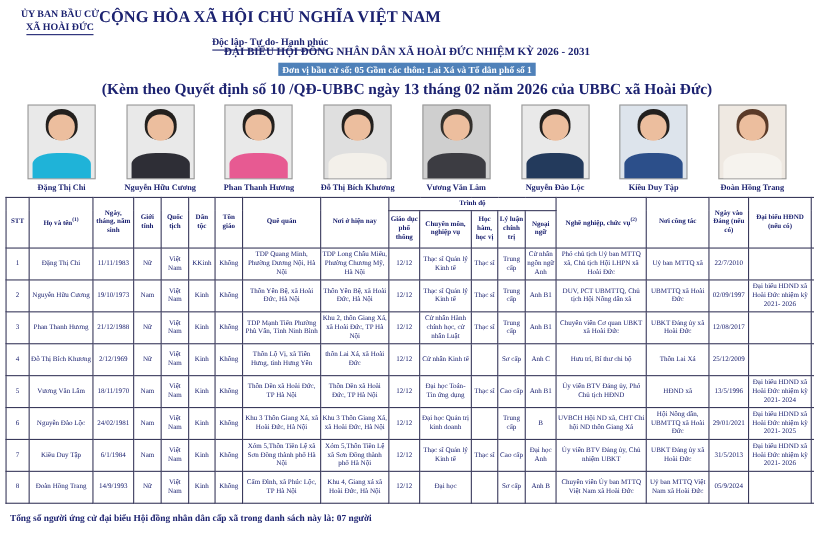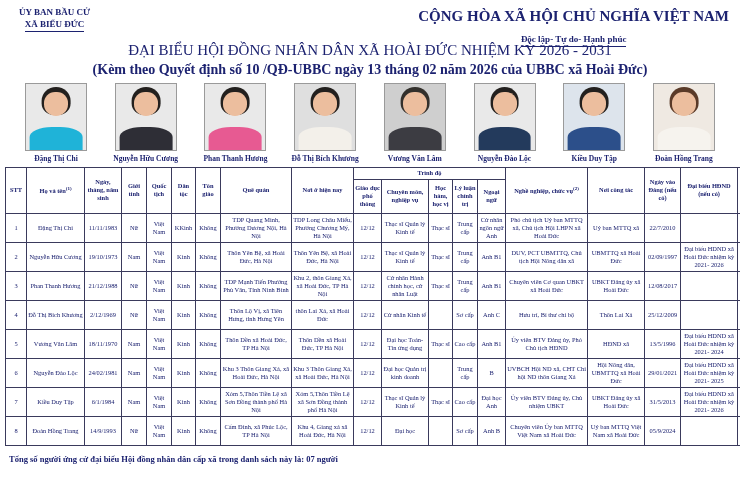--- a/index.html
+++ b/index.html
@@ -2,29 +2,29 @@
 <html><head>
 <meta charset="utf-8">
 <style>
   html,body{margin:0;padding:0;background:#fff;}
   .page{
     width:740px;height:503px;box-sizing:border-box;padding:6px 5px 4px;
     background:#ffffff;color:#1c2270;
     font-family:"Liberation Serif","DejaVu Serif",serif;
     overflow:hidden;position:relative;
   }
-  .top-header{display:flex;justify-content:space-between;align-items:flex-start;}
+  .top-header{display:flex;align-items:flex-start;}
   .org{ text-align:center;font-weight:bold;font-size:9px;line-height:1.35;margin-left:14px;}
   .org .u{display:inline-block;border-bottom:1.4px solid #1c2270;padding-bottom:1px;}
   .vn{ text-align:center;font-weight:bold;margin-right:6px;line-height:1.35;}
   .vn .l1{font-size:15px;}
   .vn .l2{font-size:9px;display:inline-block;border-bottom:1.4px solid #1c2270;padding-bottom:1px;}
   .titles{text-align:center;margin-top:-8px;}
   .title1{font-size:10.5px;font-weight:bold;}
-  .title2{font-size:15px;font-weight:normal;margin-top:2px;}
+  .title2{font-size:10px;font-weight:bold;margin-top:2px;}
   .unit{display:inline-block;background:#4f81b9;color:#ffffff;font-weight:bold;font-size:8.5px;padding:1px 4px;margin-top:3px;}
   .decision{font-size:14px;font-weight:bold;margin-top:3px;}
   .photo-strip{display:flex;justify-content:space-between;padding:5px 12px 0;}
   .candidate{width:78px;text-align:center;}
   .frame{width:60px;height:66px;margin:0 auto;border:1px solid #9a9a9a;position:relative;overflow:hidden;}
   .hair{position:absolute;top:5%;left:50%;transform:translateX(-50%);width:48%;height:42%;border-radius:50% 50% 42% 42%;}
   .head{position:absolute;top:12%;left:50%;transform:translateX(-50%);width:40%;height:36%;background:#ecbe9e;border-radius:46% 46% 50% 50%;}
   .shoulders{position:absolute;bottom:-2%;left:50%;transform:translateX(-50%);width:88%;height:36%;border-radius:42% 42% 0 0;}
   .cap{font-size:7.5px;font-weight:bold;margin-top:3px;white-space:nowrap;}
   table.cands{width:730px;margin:4px auto 0;border-collapse:collapse;table-layout:fixed;font-size:6.4px;line-height:1.25;}
@@ -40,30 +40,31 @@
   .footer{margin-top:5px;font-size:8.5px;font-weight:bold;line-height:1.9;padding-left:4px;}
 </style>
 </head>
 <body>
 
 <div class="page">
 
   <div class="top-header">
     <div class="org">
       <div>ỦY BAN BẦU CỬ</div>
-      <div class="u">XÃ BIỂU ĐỨC</div>
+      <div class="u">XÃ HOÀI ĐỨC</div>
     </div>
     <div class="vn">
       <div class="l1">CỘNG HÒA XÃ HỘI CHỦ NGHĨA VIỆT NAM</div>
       <div class="l2">Độc lập- Tự do- Hạnh phúc</div>
     </div>
   </div>
 
   <div class="titles">
     <div class="title2">ĐẠI BIỂU HỘI ĐỒNG NHÂN DÂN XÃ HOÀI ĐỨC NHIỆM KỲ 2026 - 2031</div>
+    <div><span class="unit">Đơn vị bầu cử số: 05 Gồm các thôn: Lai Xá và Tổ dân phố số 1</span></div>
     <div class="decision">(Kèm theo Quyết định số 10 /QĐ-UBBC ngày 13 tháng 02 năm 2026 của UBBC xã Hoài Đức)</div>
   </div>
 
   <div class="photo-strip">
       <div class="candidate">
         <div class="frame" style="background: rgb(233, 233, 233);">
           <div class="hair" style="background: rgb(35, 32, 30);"></div>
           <div class="head"></div>
           <div class="shoulders" style="background: rgb(31, 179, 216);"></div>
         </div>

